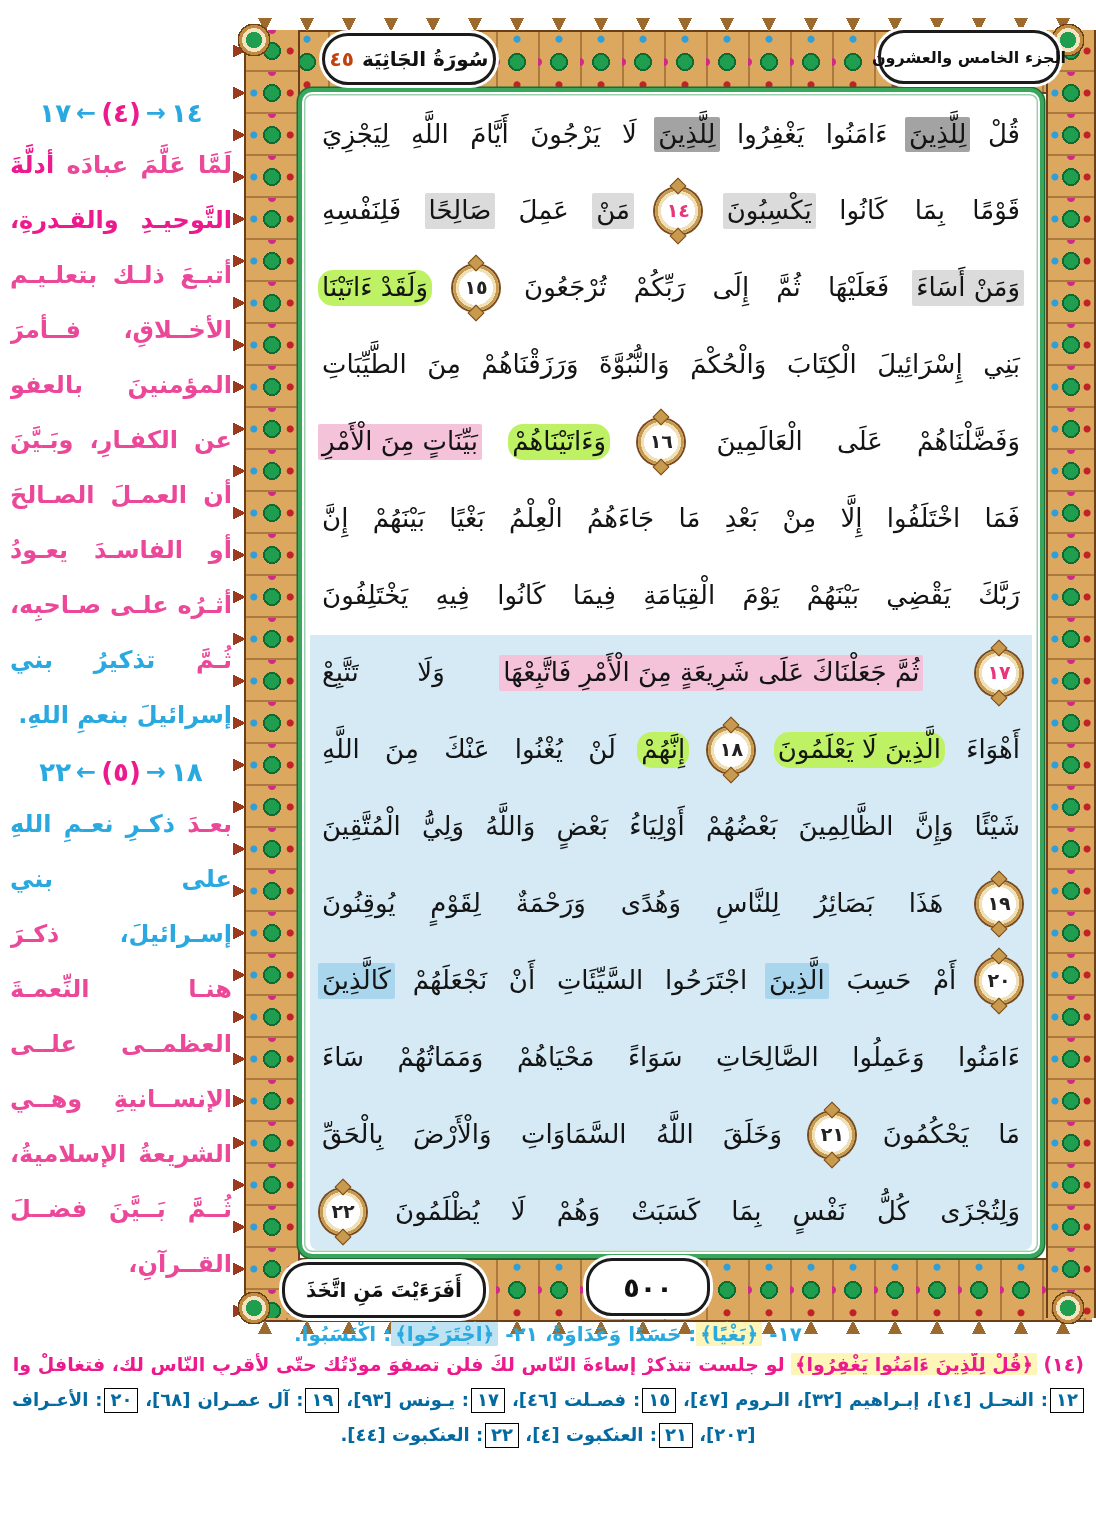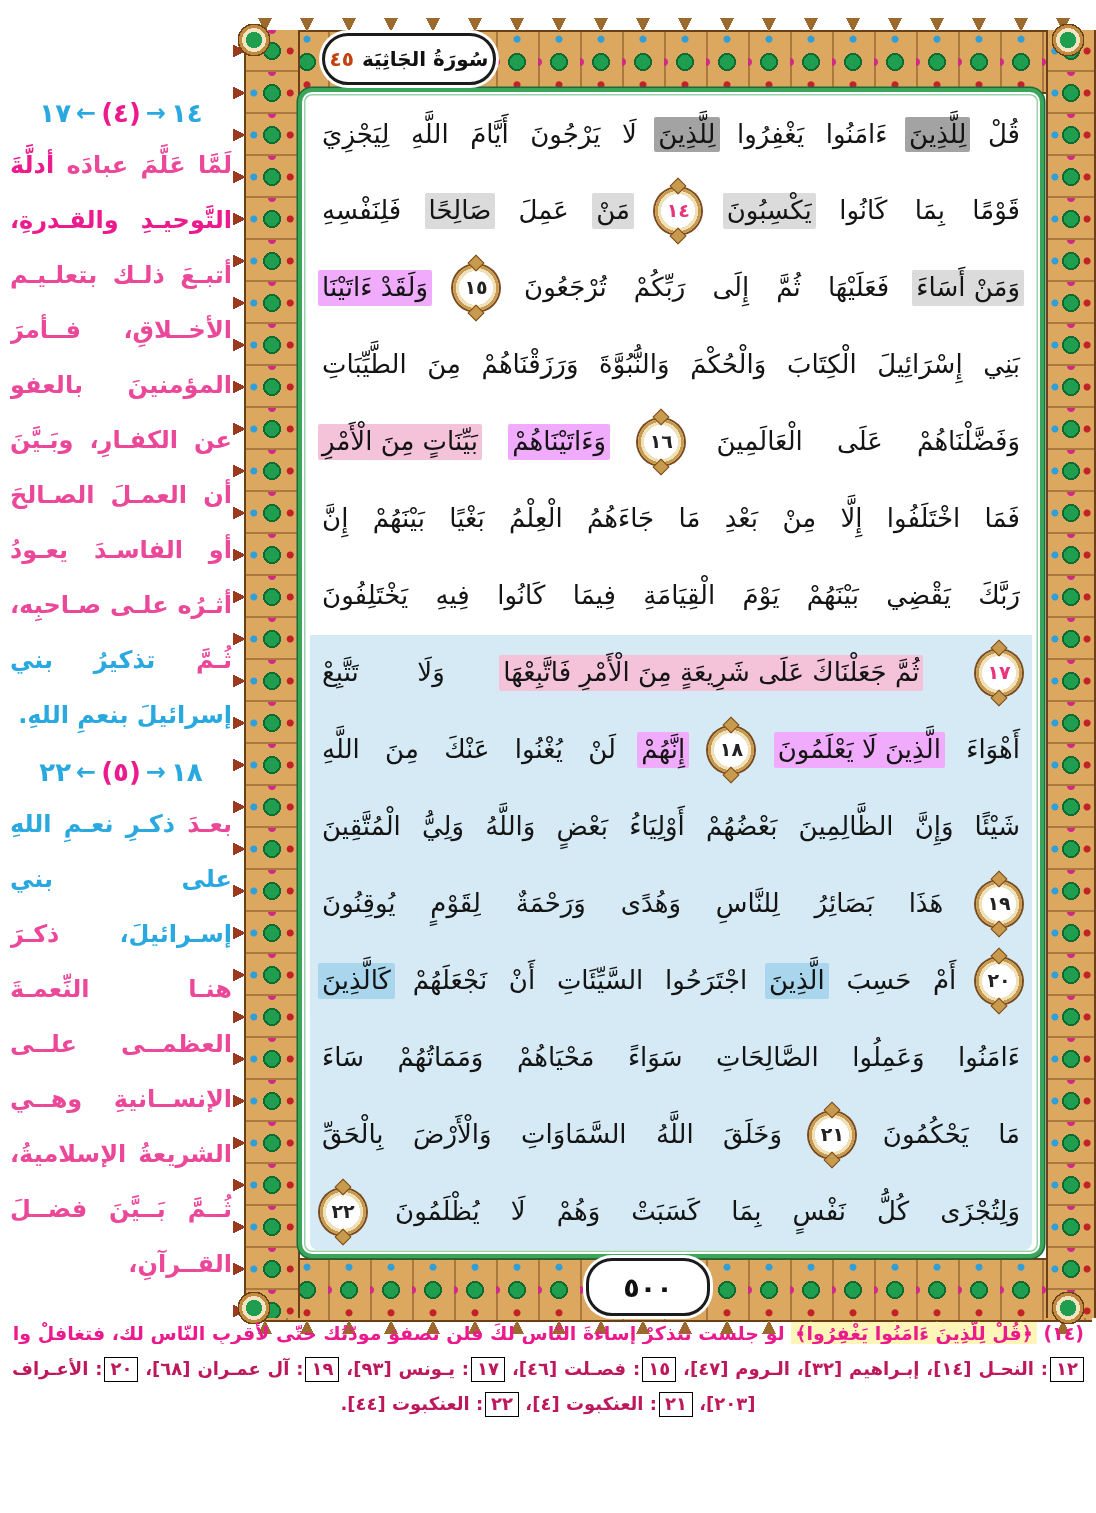--- a/index.html
+++ b/index.html
@@ -58,21 +58,21 @@
     border:4px solid #3aa65c;border-radius:14px;background:#fff;box-sizing:border-box;
     box-shadow:0 0 0 1.5px #1d6b38, inset 0 0 0 2px #fff, inset 0 0 0 3.5px #9ccfae;}
   .quran-area{position:absolute;z-index:3;left:302px;top:92px;width:738px;height:1162px;
     box-sizing:border-box;padding:4px 8px;display:flex;flex-direction:column;}
   .qsect{display:flex;flex-direction:column;min-height:0;flex-basis:0;}
   .qsect.blue{background:#d6eaf5;border-radius:0 0 8px 8px;}
   .quran-line{flex:1 1 0;display:flex;align-items:center;justify-content:space-between;
     padding:0 8px;font-size:26px;line-height:1.15;white-space:nowrap;}
   .qw{padding:3px 4px;border-radius:2px;}
   .hl-blue{background:#a3a3a3;}
-  .hl-yellow{background:#f0abfc;}
+  .hl-yellow{background:#bef264;border-radius:15px;}
   .hl-pink{background:#f4c2d9;}
   .hl-gray{background:#dbdbdb;text-align:center;}
   .hl-blue2{background:#a9d6ec;}
   .vm{position:relative;width:46px;height:46px;flex:0 0 auto;display:flex;align-items:center;justify-content:center;
     border-radius:50%;
     background:radial-gradient(circle at 50% 50%, #fff 0 52%, #efe0b8 52% 62%, #c89a4e 62% 72%, #8a5a20 72% 76%, #d9b877 76% 100%);
     box-shadow:0 0 0 2px #7a4a1d;margin:0 2px;}
   .vm::before,.vm::after{content:"";position:absolute;left:50%;width:10px;height:10px;margin-left:-6px;
     background:#c89a4e;border:1.5px solid #7a4a1d;transform:rotate(45deg);}
   .vm::before{top:-8px;} .vm::after{bottom:-8px;}
@@ -90,41 +90,47 @@
     text-align:justify;color:#1a1a1a;}
   .c-black{color:#ec4899;} .c-magenta{color:#ec1a8d;} .c-cyan{color:#2aa9e0;}
 
   
   .footnotes{position:absolute;z-index:2;left:12px;right:12px;top:1322px;direction:rtl;}
   .fn{font-weight:bold;white-space:nowrap;overflow:hidden;margin-bottom:7px;}
   .fn-cyan{color:#2aa9e0;font-size:20px;text-align:center;}
   .fn-magenta{color:#ec1a8d;font-size:19px;text-align:right;}
   .fnhl-yellow{background:#fdf6b8;border-radius:3px;padding:1px 4px;}
   .fnhl-blue{background:#bfe3f3;border-radius:3px;padding:1px 4px;}
-  .refs{font-size:18px;font-weight:bold;color:#be185d;line-height:1.95;text-align:justify;
+  .refs{font-size:18px;font-weight:bold;color:#0369a1;line-height:1.95;text-align:justify;
     text-align-last:center;margin-top:2px;}
   .refbox{display:inline-block;border:1.5px solid #000;padding:0 5px;line-height:1.25;margin-left:2px;}
 </style>
 </head>
 <body>
 
 <div class="page">
 
   <div class="band band-h band-top"></div>
   <div class="band band-h band-bottom"></div>
   <div class="band band-v band-left"></div>
   <div class="band band-v band-right"></div>
   <div class="corner" style="left:237px;top:23px;"></div>
   <div class="corner" style="left:1051px;top:23px;"></div>
   <div class="corner" style="left:237px;top:1291px;"></div>
   <div class="corner" style="left:1051px;top:1291px;"></div>
 
   <div class="cartouche cart-surah">
     <span>سُورَةُ الجَاثِيَة</span>
     <span class="surah-num">٤٥</span>
+  </div>
+  <div class="cartouche cart-juz">
+    <span>الجزء الخامس والعشرون</span>
+  </div>
+  <div class="cartouche cart-catch">
+    <span>أَفَرَءَيْتَ مَنِ اتَّخَذَ</span>
   </div>
   <div class="cartouche cart-page">
     <span>٥٠٠</span>
   </div>
 
   <div class="green-frame"></div>
   <div class="quran-area">
     <div class="qsect" id="qwhite" style="flex-grow: 7;">
         <div class="quran-line">
           <span class="qw">قُلْ</span>
@@ -317,18 +323,19 @@
         <span class="ar">←</span>
         <span class="rs">(٥)</span>
         <span class="ar">→</span>
         <span class="rn">١٨</span>
       </div>
       <p class="sidebar-para"><span class="c-black">بعـدَ </span><span class="c-cyan">ذكـرِ نعـمِ اللهِ على بني إسـرائيلَ،</span><span class="c-black"> ذكـرَ هنـا النِّعمـةَ العظمــى علــى الإنســانيةِ وهــي الشريعةُ الإسلاميةُ، ثُــمَّ بَــيَّنَ فضــلَ القــرآنِ، والتفـاوتَ بـــين الكـــافرِ والمؤمنِ.</span></p>
     </div>
 
   <div class="footnotes">
     <div id="footnotes">
+        <div class="fn fn-cyan"><span>١٧- </span><span class="fnhl-yellow">﴿بَغْيًا﴾</span><span>: حَسَدًا وَعَدَاوَةً، ٢١- </span><span class="fnhl-blue">﴿اجْتَرَحُوا﴾</span><span>: اكْتَسَبُوا.</span></div>
         <div class="fn fn-magenta"><span>(١٤) </span><span class="fnhl-yellow">﴿قُلْ لِلَّذِينَ ءَامَنُوا يَغْفِرُوا﴾</span><span> لو جلست تتذكرْ إساءةَ النّاسِ لكَ فلن تصفوَ مودّتُك حتّى لأقربِ النّاسِ لك، فتغافلْ واعفُ تسعدْ مع من حولك.</span></div>
       </div>
     <div class="refs" id="refs"><span class="refbox">١٢</span><span>: النحـل [١٤]، إبـراهيم [٣٢]، الـروم [٤٧]، </span><span class="refbox">١٥</span><span>: فصـلت [٤٦]، </span><span class="refbox">١٧</span><span>: يـونس [٩٣]، </span><span class="refbox">١٩</span><span>: آل عمـران [٦٨]، </span><span class="refbox">٢٠</span><span>: الأعـراف [٢٠٣]، </span><span class="refbox">٢١</span><span>: العنكبوت [٤]، </span><span class="refbox">٢٢</span><span>: العنكبوت [٤٤]. </span></div>
   </div>
 
 </div>
 
 </body></html>

